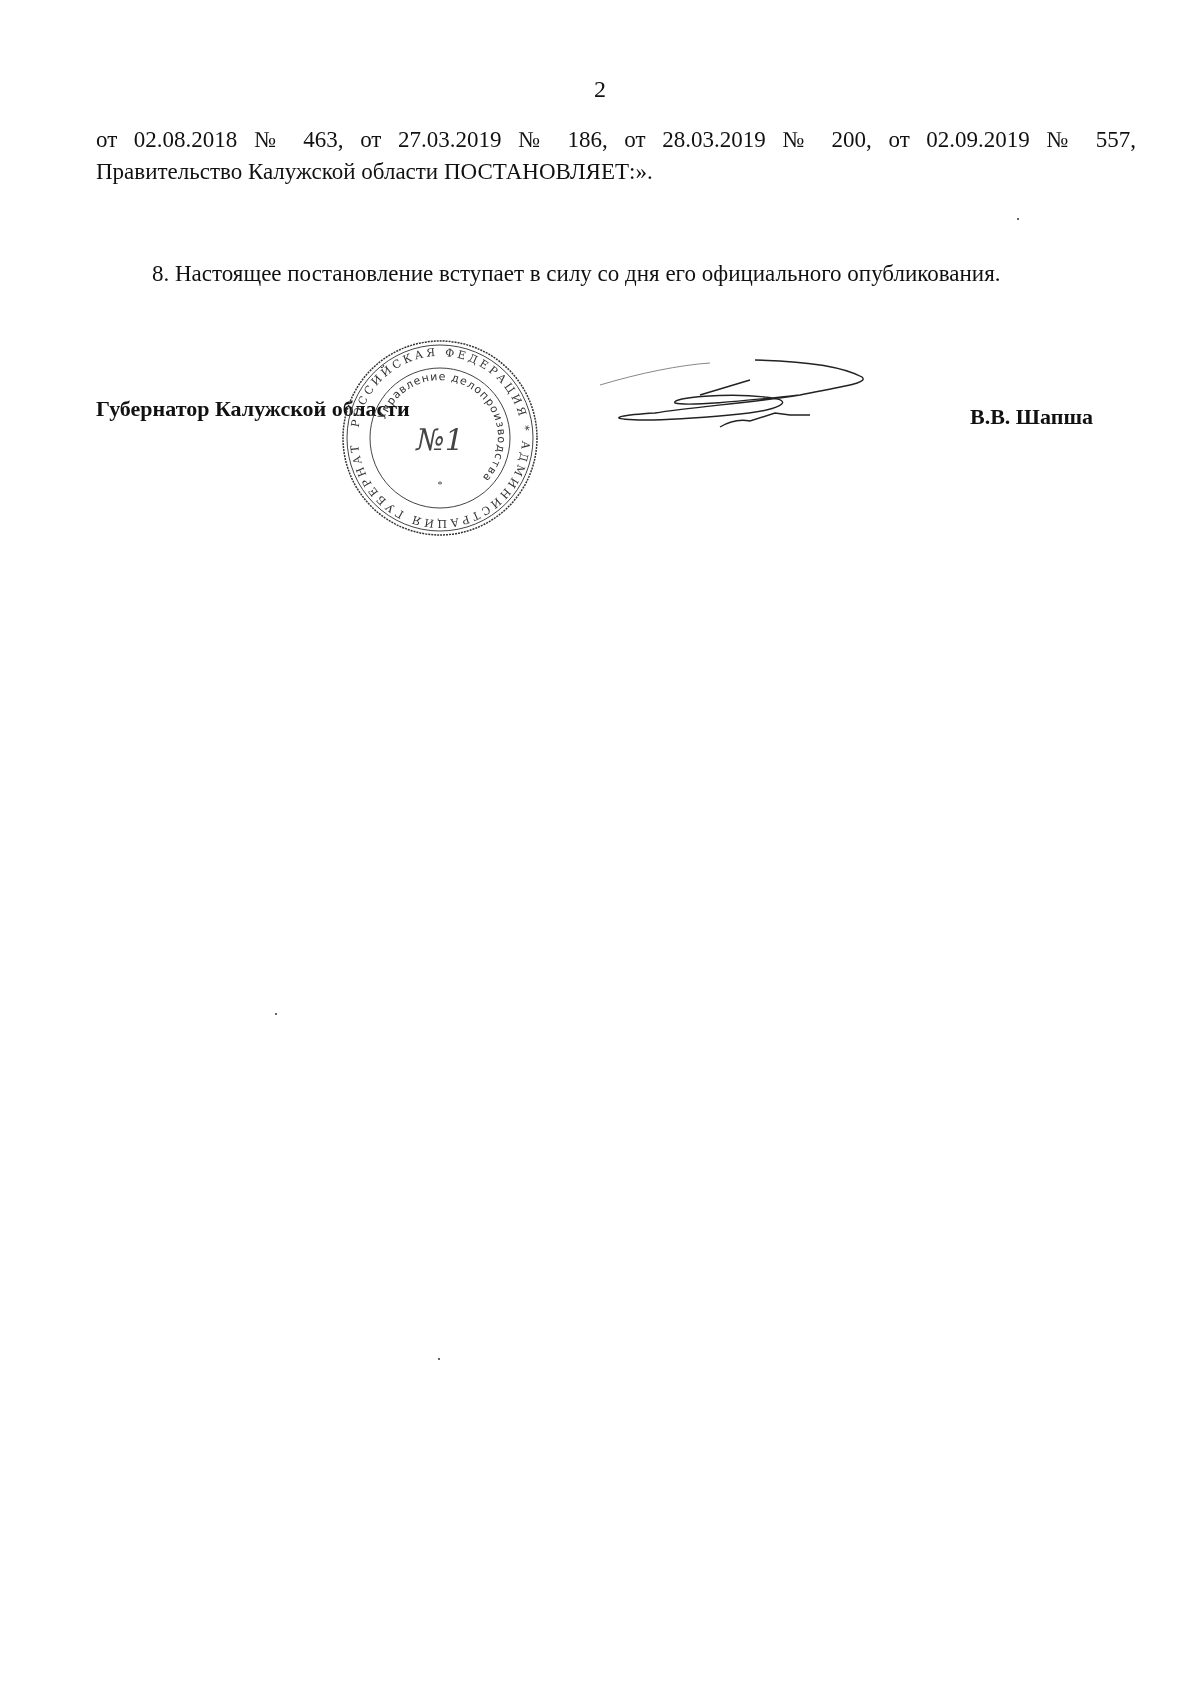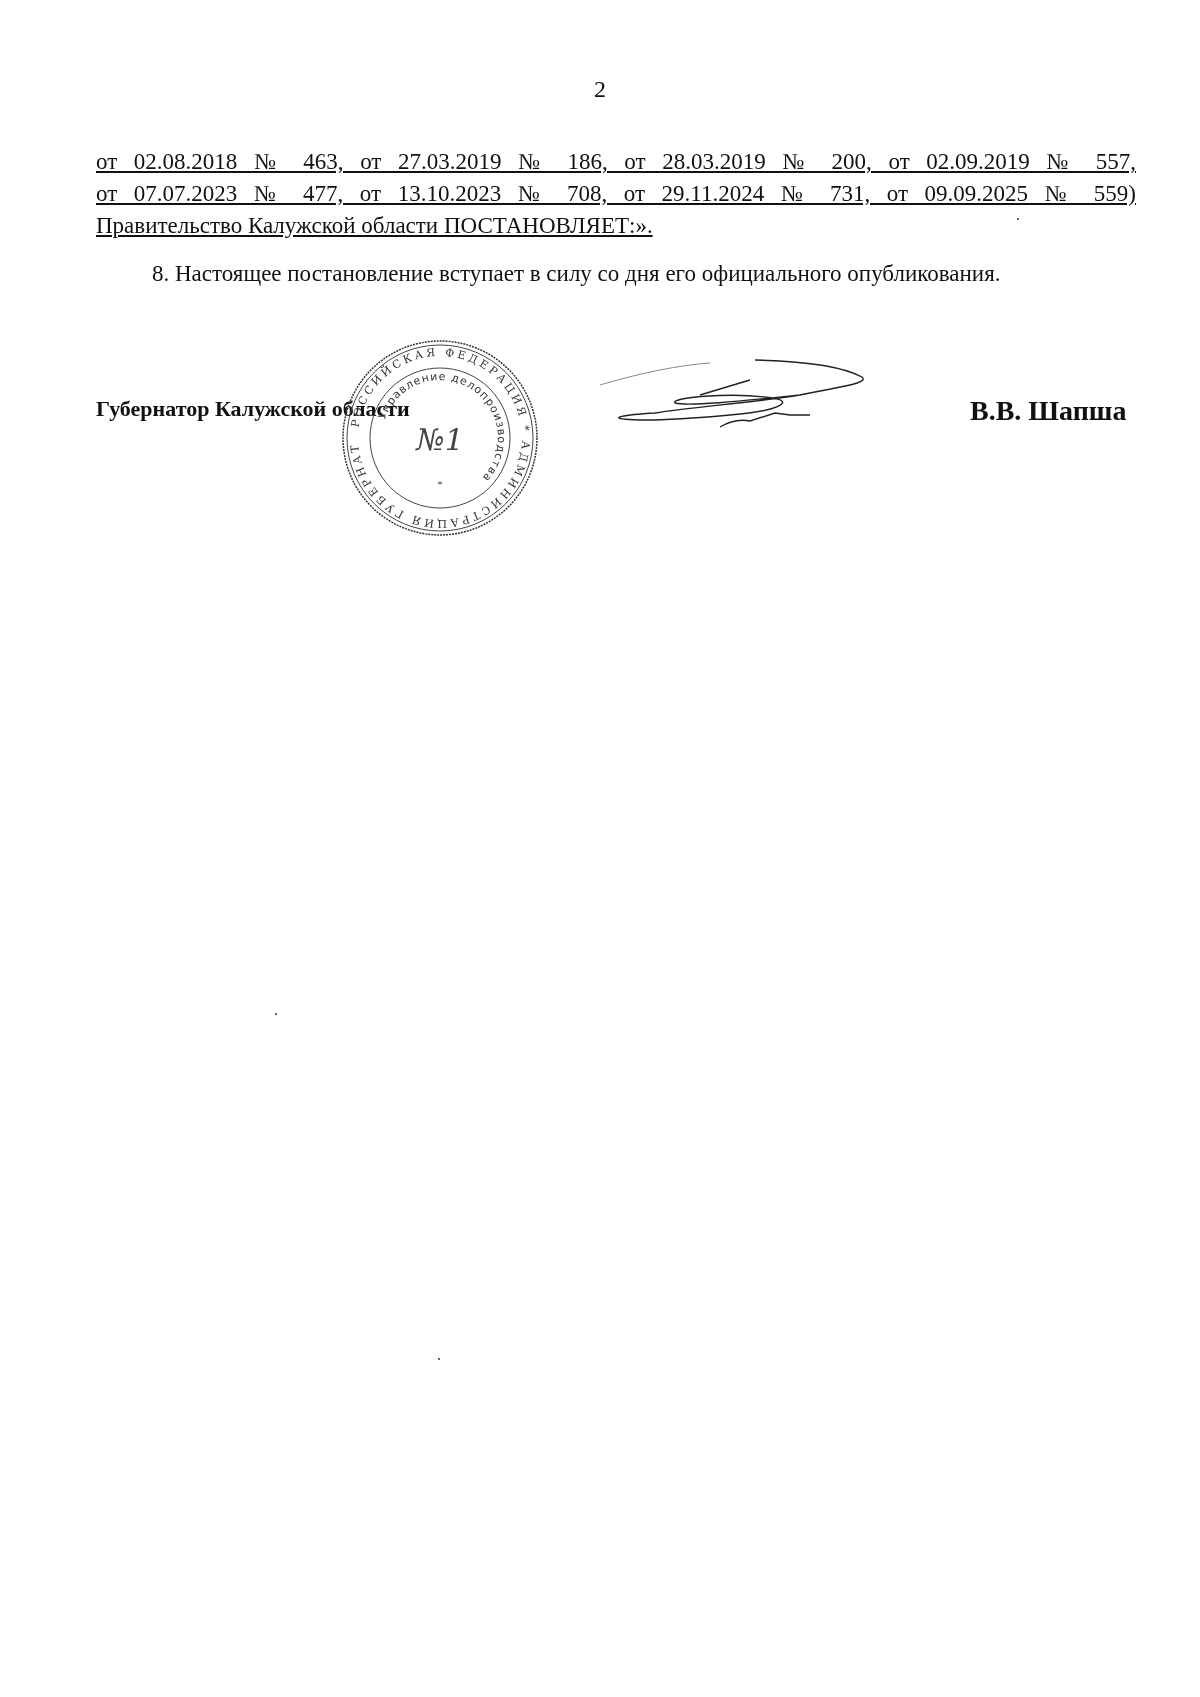--- a/index.html
+++ b/index.html
@@ -3,37 +3,36 @@
 <meta charset="utf-8">
 <style>
   html, body { margin: 0; padding: 0; background: #ffffff; }
   body { width: 1200px; height: 1697px; position: relative; overflow: hidden;
          font-family: "Liberation Serif", "DejaVu Serif", serif; color: #111; }
   .page-number { position: absolute; top: 76px; left: 0; width: 1200px; text-align: center;
                  font-size: 24px; }
   .para { position: absolute; left: 96px; width: 1040px; font-size: 23px; line-height: 32px; }
   .para .line { display: block; white-space: nowrap; text-align: justify; text-align-last: justify; }
   .para .line.last { text-align-last: left; }
-  .p1 { top: 146px; text-decoration: underline; }
+  .p1 { top: 124px; }
   .p2 { top: 258px; }
   .p2 .line { text-indent: 56px; text-align-last: left; }
   .sig-title { position: absolute; left: 96px; top: 396px; font-size: 22px; font-weight: bold; }
-  .sig-name { position: absolute; left: 970px; top: 395px; font-size: 28px; font-weight: bold; }
+  .sig-name { position: absolute; left: 970px; top: 404px; font-size: 22px; font-weight: bold; }
   .stamp { position: absolute; left: 340px; top: 338px; width: 200px; height: 200px; }
   .signature { position: absolute; left: 600px; top: 355px; width: 340px; height: 110px; }
   .speck { position: absolute; width: 2px; height: 2px; background: #666; }
 </style>
 </head>
 <body>
 
 <div class="page-number">2</div>
 
 <div class="para p1">
   <span class="line">от 02.08.2018 № 463, от 27.03.2019 № 186, от 28.03.2019 № 200, от 02.09.2019 № 557,</span>
-  <span class="line">от 07.07.2023 № 477, от 13.10.2023 № 708, от 29.11.2024 № 731, от 09.09.2025 № 559)</span>
   <span class="line last">Правительство Калужской области ПОСТАНОВЛЯЕТ:».</span>
 </div>
 
 <div class="para p2">
   <span class="line">8. Настоящее постановление вступает в силу со дня его официального опубликования.</span>
 </div>
 
 <div class="sig-title">Губернатор Калужской области</div>
 
 <svg class="stamp" viewBox="0 0 200 200">

